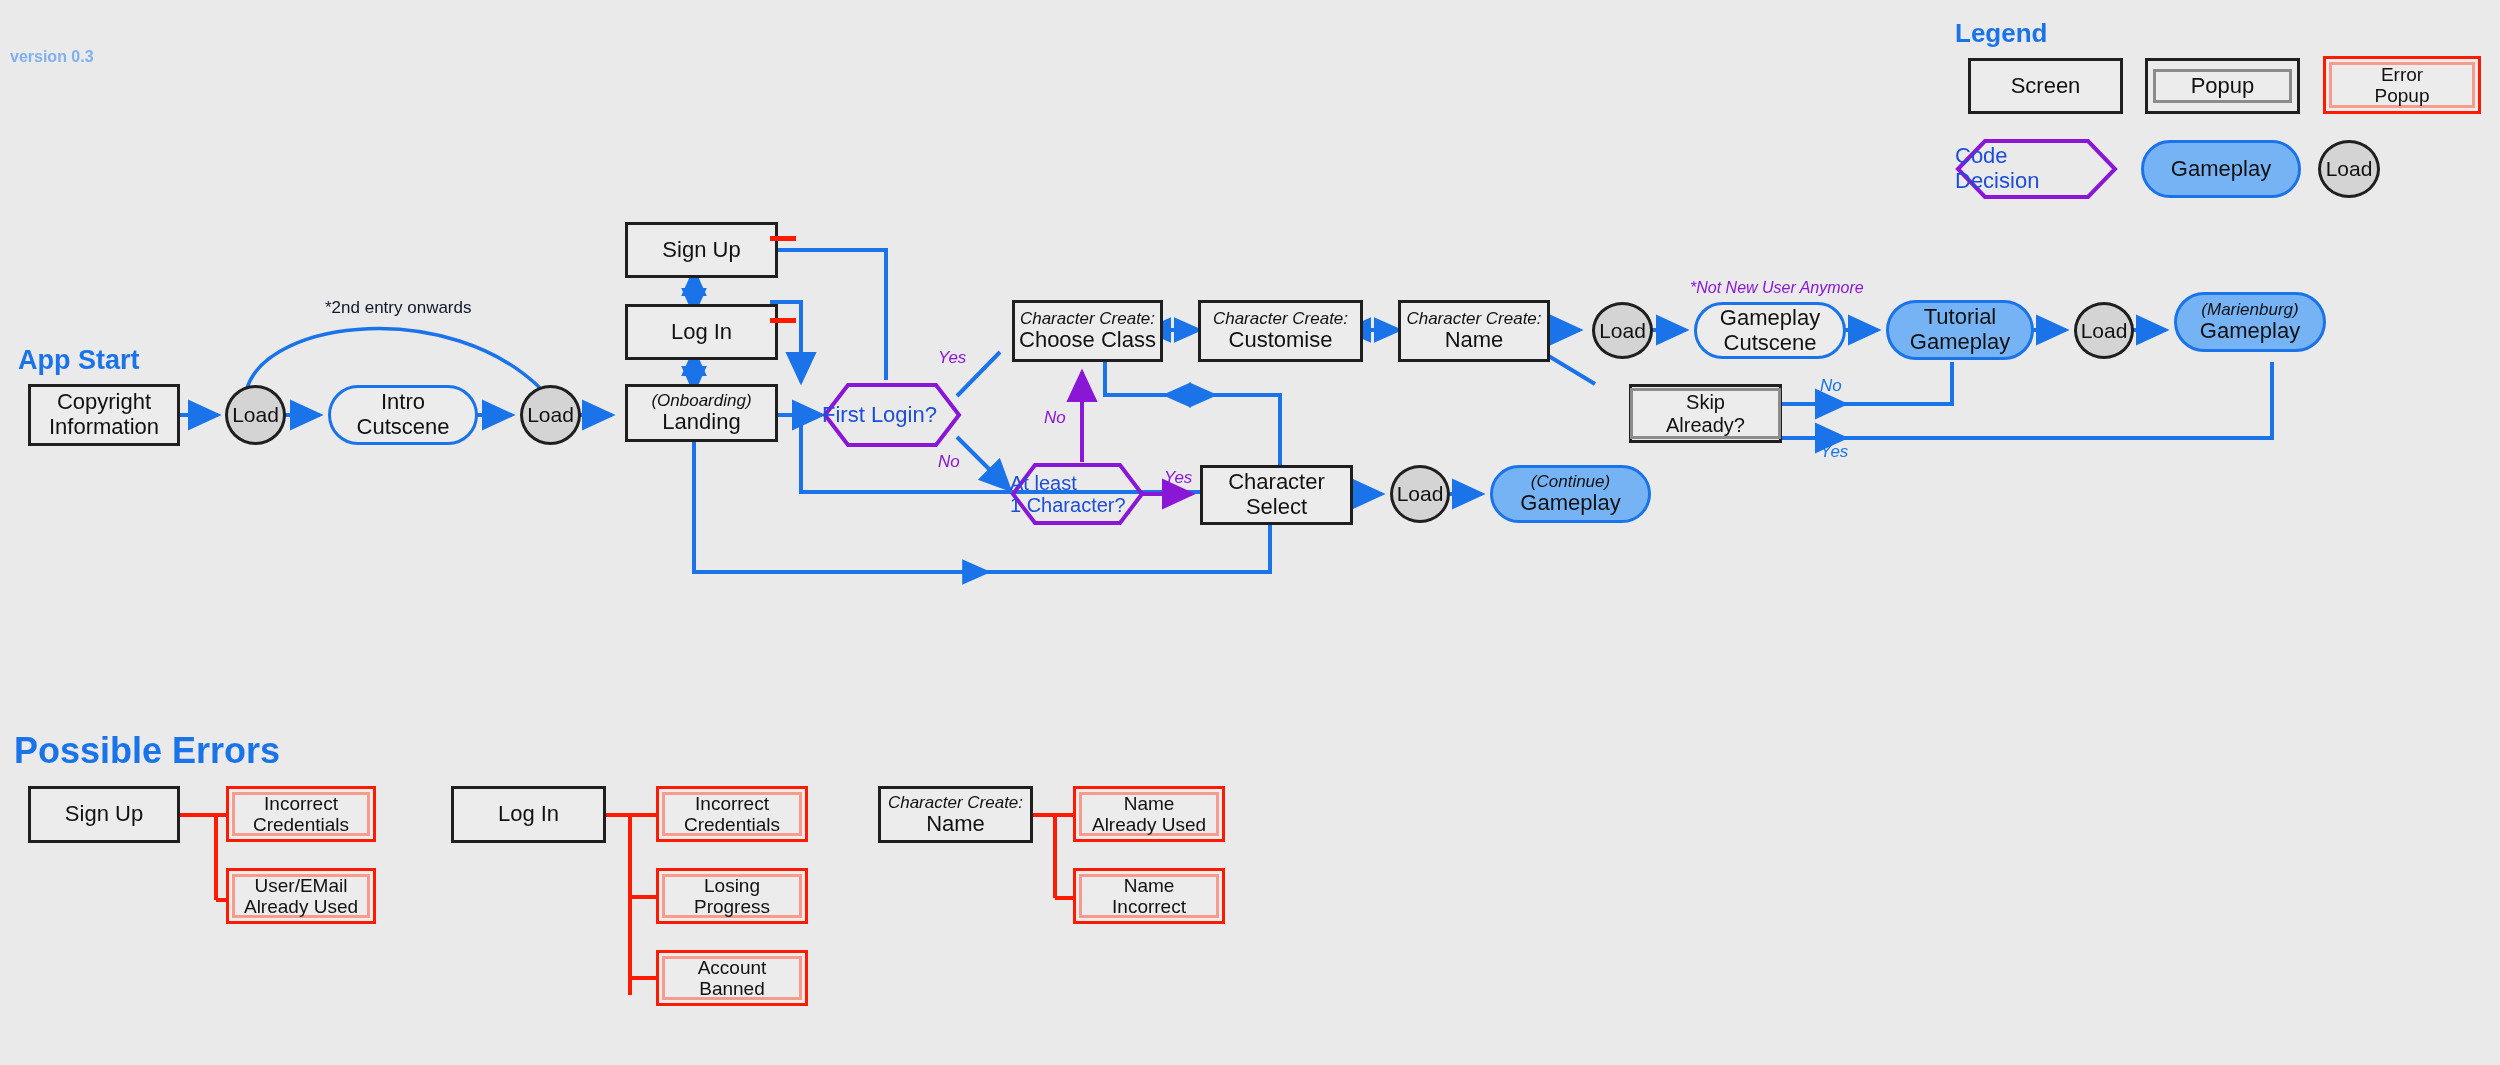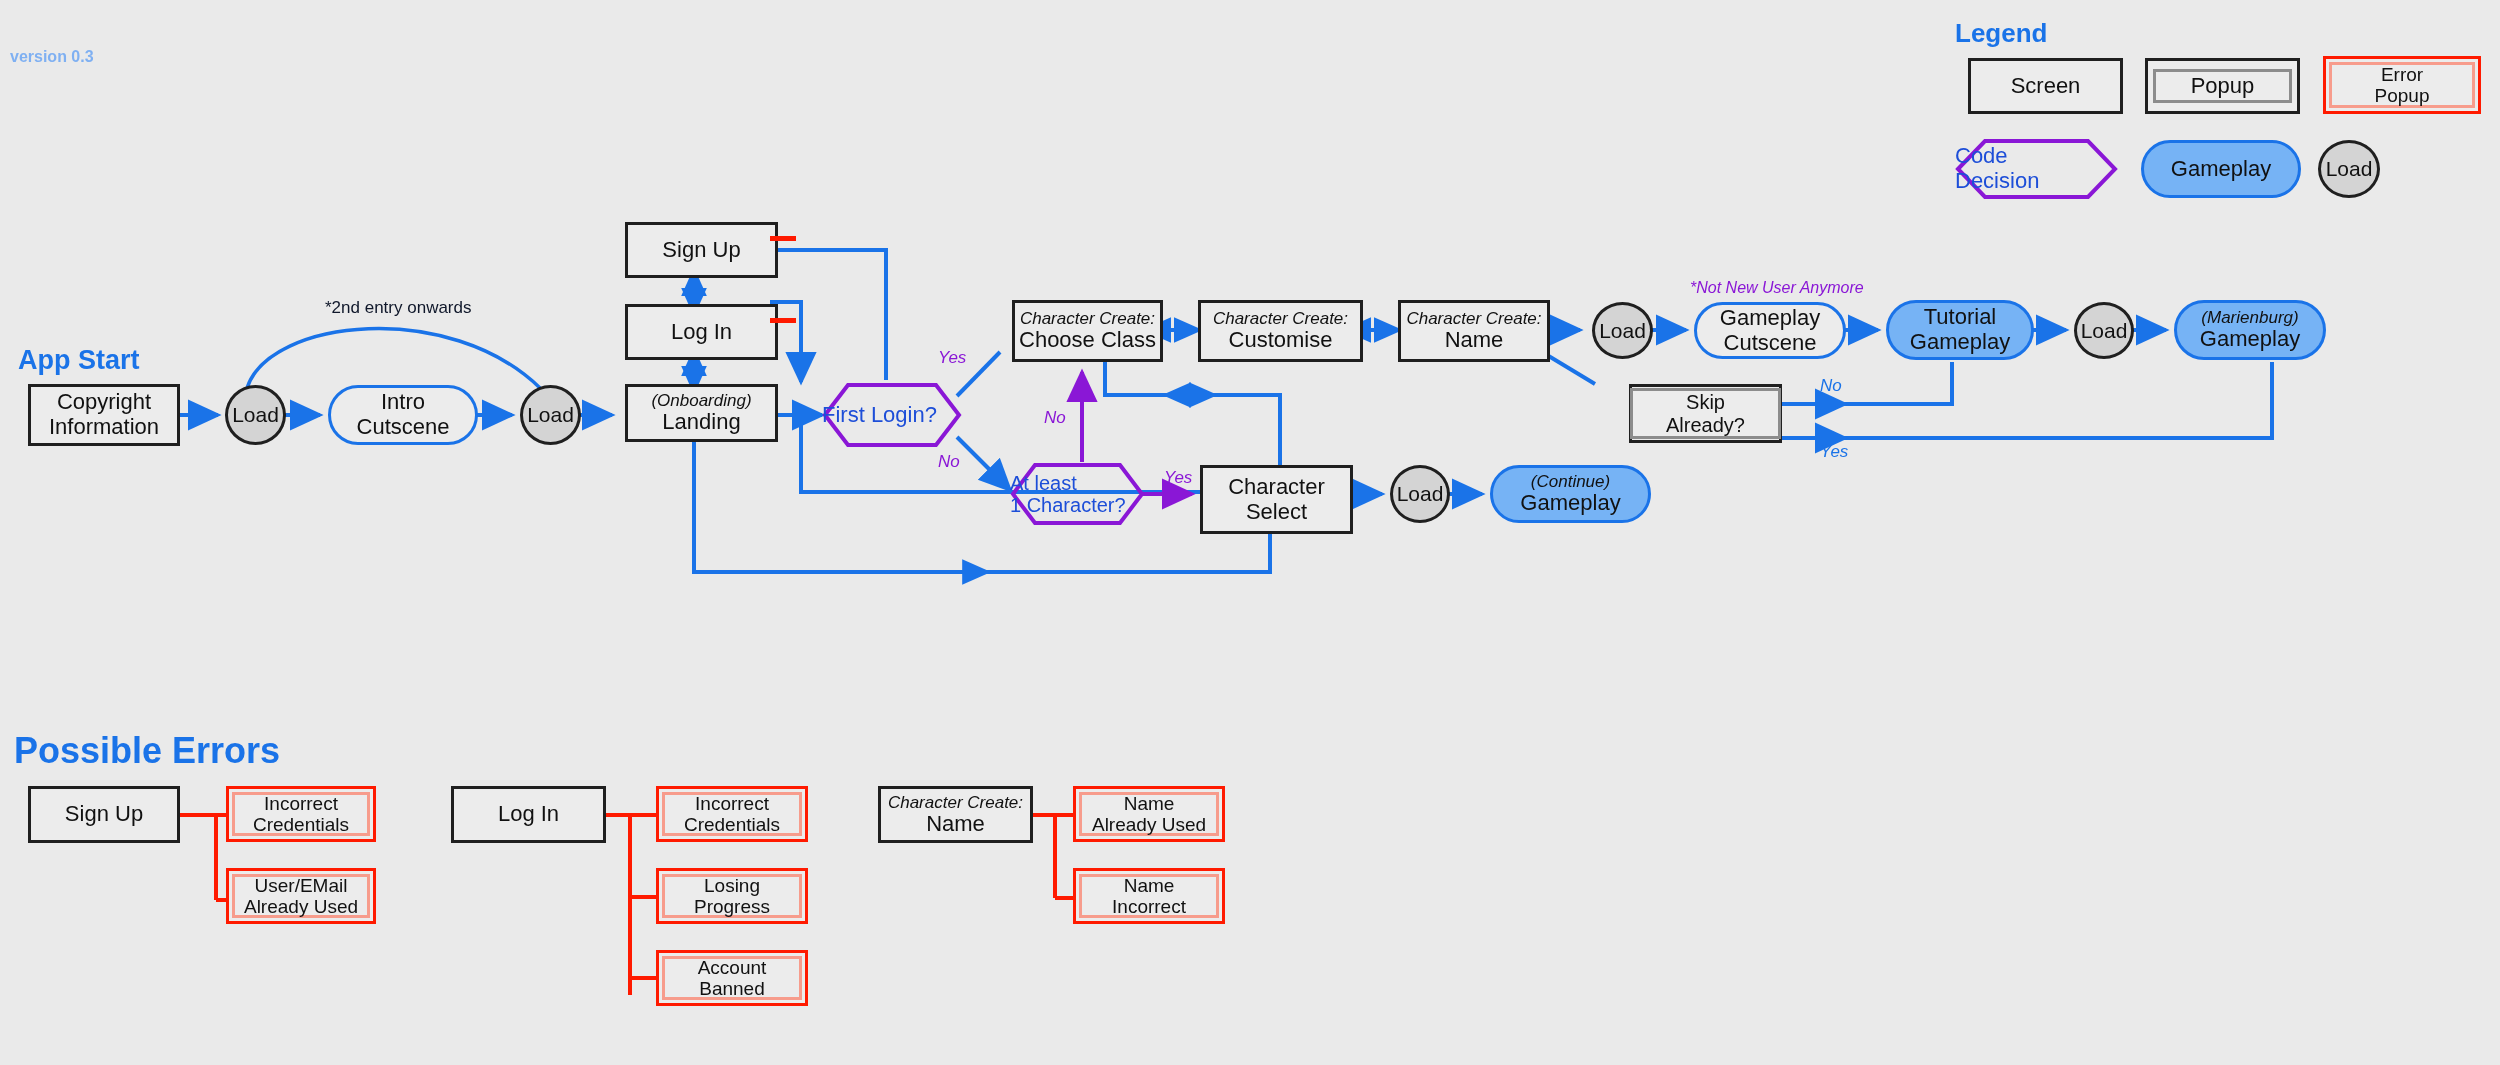--- a/index.html
+++ b/index.html
@@ -271,21 +271,21 @@
   <div class="node n-screen" style="left:1190px;top:300px;width:165px;height:62px;">
     <span class="sub">Character Create:</span>
     <span class="lbl">Customise</span>
   </div>
 
   <div class="node n-screen" style="left:1390px;top:300px;width:152px;height:62px;">
     <span class="sub">Character Create:</span>
     <span class="lbl">Name</span>
   </div>
 
-  <div class="node n-screen" style="left:1192px;top:465px;width:153px;height:69px;">
+  <div class="node n-screen" style="left:1192px;top:465px;width:153px;height:60px;">
     <span class="lbl">Character Select</span>
   </div>
 
   <div class="node n-load" style="left:1382px;top:465px;width:60px;height:58px;">
     <span class="lbl">Load</span>
   </div>
 
   <div class="node n-gameplay" style="left:1482px;top:465px;width:161px;height:58px;">
     <span class="sub">(Continue)</span>
     <span class="lbl">Gameplay</span>
@@ -304,21 +304,21 @@
 
   <div class="node n-gameplay" style="left:1878px;top:300px;width:148px;height:60px;">
     <span class="lbl">Tutorial</span>
     <span class="lbl">Gameplay</span>
   </div>
 
   <div class="node n-load" style="left:2066px;top:302px;width:60px;height:57px;">
     <span class="lbl">Load</span>
   </div>
 
-  <div class="node n-gameplay" style="left:2166px;top:300px;width:152px;height:60px;">
+  <div class="node n-gameplay" style="left:2166px;top:292px;width:152px;height:60px;">
     <span class="sub">(Marienburg)</span>
     <span class="lbl">Gameplay</span>
   </div>
 
   <div class="node n-popup" style="left:1621px;top:384px;width:153px;height:59px;padding:1px;">
     <div class="inner">
       <span class="lbl" style="font-size:20px">Skip</span>
       <span class="lbl" style="font-size:20px">Already?</span>
     </div>
   </div>

